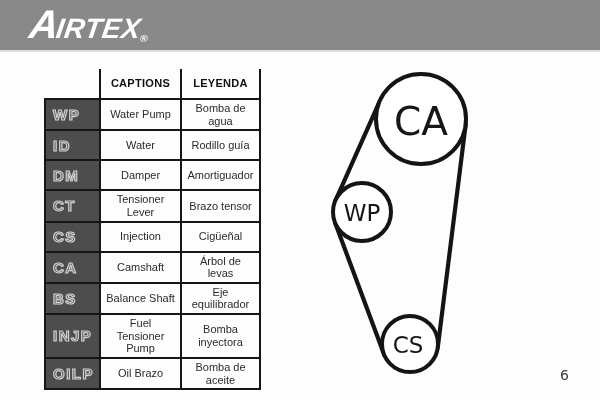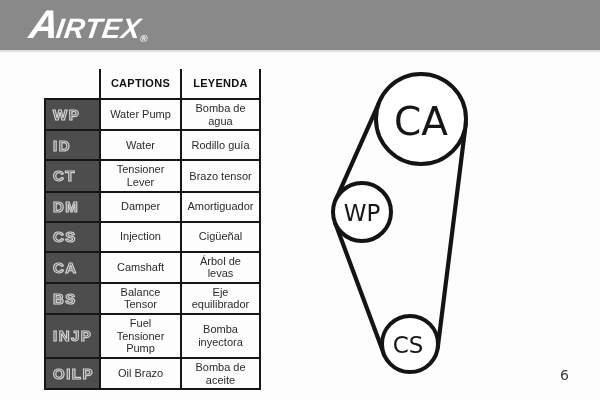--- a/index.html
+++ b/index.html
@@ -118,42 +118,42 @@
     <td class="code">WP</td>
     <td>Water Pump</td>
     <td>Bomba de agua</td>
   </tr>
   <tr>
     <td class="code">ID</td>
     <td>Water</td>
     <td>Rodillo guía</td>
   </tr>
   <tr>
+    <td class="code">DM</td>
+    <td>Damper</td>
+    <td>Amortiguador</td>
+  </tr>
+  <tr>
     <td class="code">CT</td>
     <td>Tensioner Lever</td>
     <td>Brazo tensor</td>
-  </tr>
-  <tr>
-    <td class="code">DM</td>
-    <td>Damper</td>
-    <td>Amortiguador</td>
   </tr>
   <tr>
     <td class="code">CS</td>
     <td>Injection</td>
     <td>Cigüeñal</td>
   </tr>
   <tr>
     <td class="code">CA</td>
     <td>Camshaft</td>
     <td>Árbol de levas</td>
   </tr>
   <tr>
     <td class="code">BS</td>
-    <td>Balance Tensor</td>
+    <td>Balance Shaft</td>
     <td>Eje equilibrador</td>
   </tr>
   <tr>
     <td class="code">INJP</td>
     <td>Fuel Tensioner Pump</td>
     <td>Bomba inyectora</td>
   </tr>
   <tr>
     <td class="code">OILP</td>
     <td>Oil Brazo</td>

